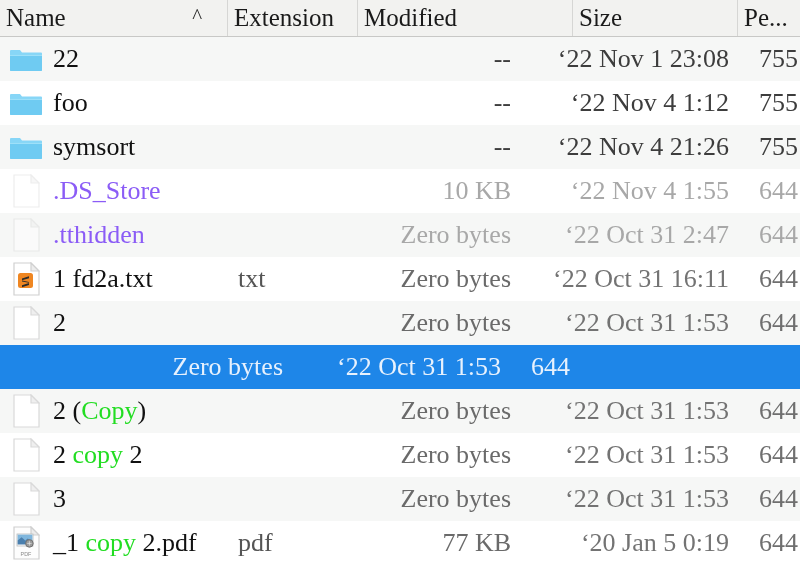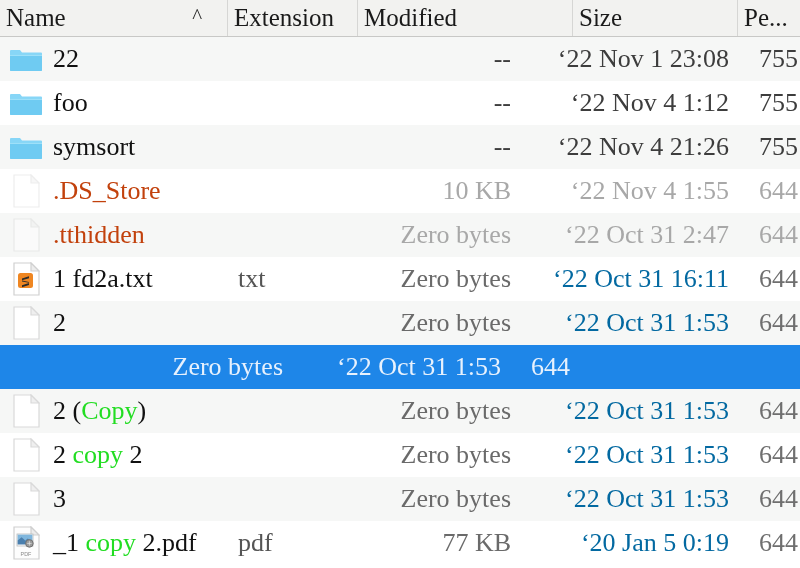--- a/index.html
+++ b/index.html
@@ -92,31 +92,31 @@
   .c-size {
     width: 165px;
     justify-content: flex-end;
     padding-right: 12px;
     color: #6a6a6a;
   }
   .c-mod {
     width: 215px;
     justify-content: flex-end;
     padding-right: 9px;
-    color: #0369a1;
+    color: #737373;
   }
   .c-perm {
     width: 62px;
     justify-content: flex-end;
     padding-right: 2px;
     color: #6f6f6f;
   }
 
   
-  .row.dim .c-name { color: #c2410c; }
+  .row.dim .c-name { color: #8b5cf6; }
   .row.dim .c-size,
   .row.dim .c-mod,
   .row.dim .c-perm { color: #a8a8a8; }
 
   
   .row.folder .c-mod,
   .row.folder .c-perm,
   .row.folder .c-size { color: #3d3d3d; }
 
   

